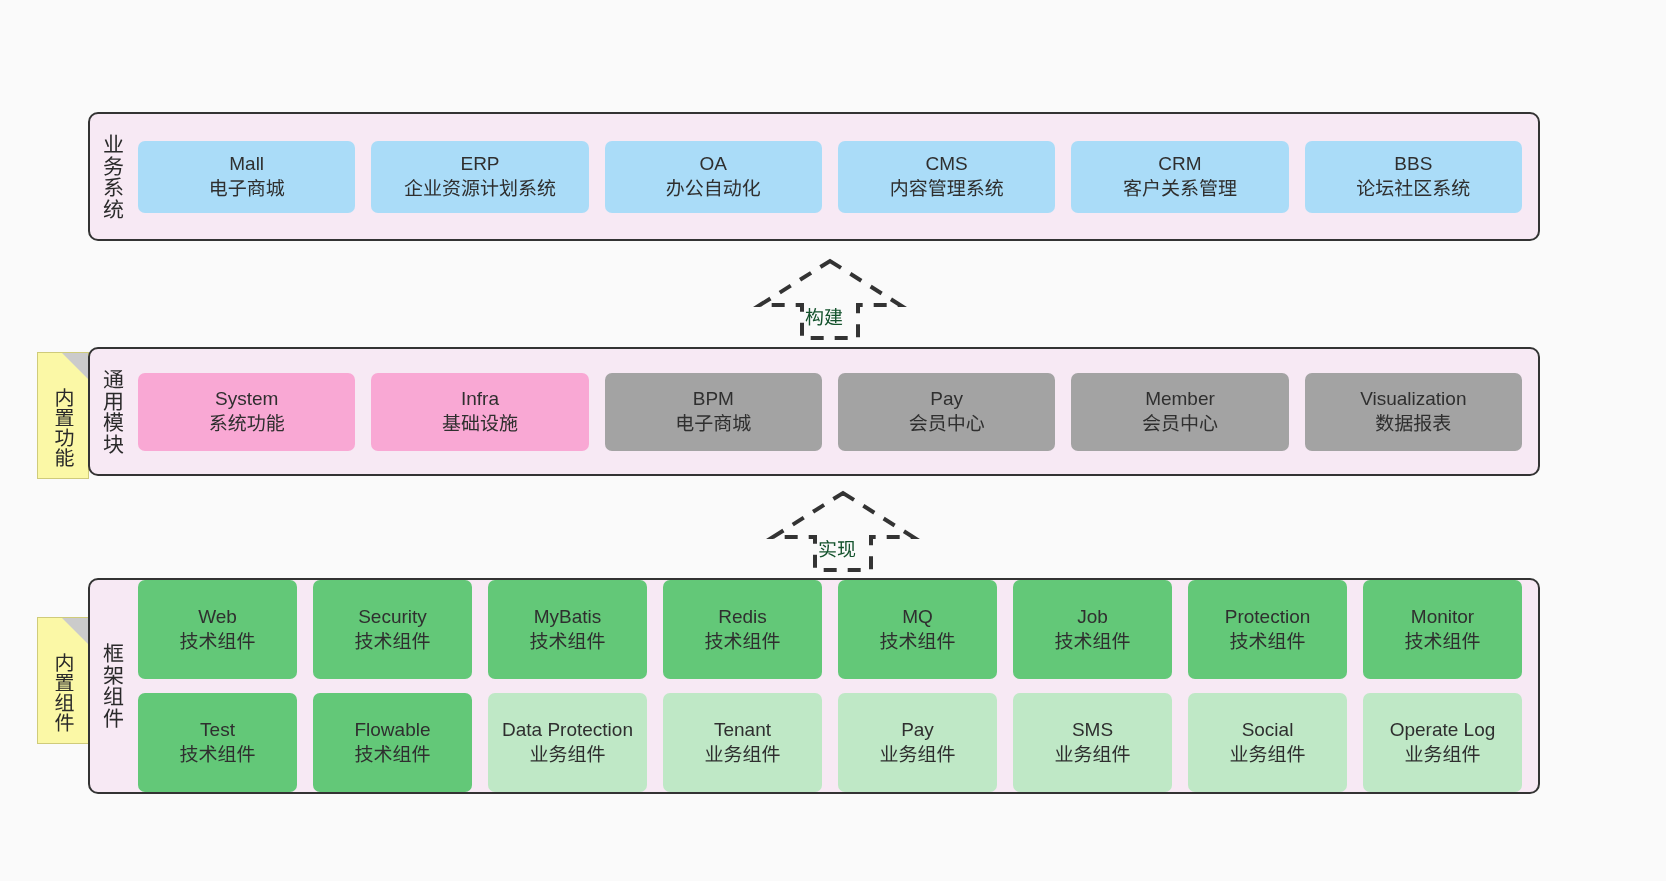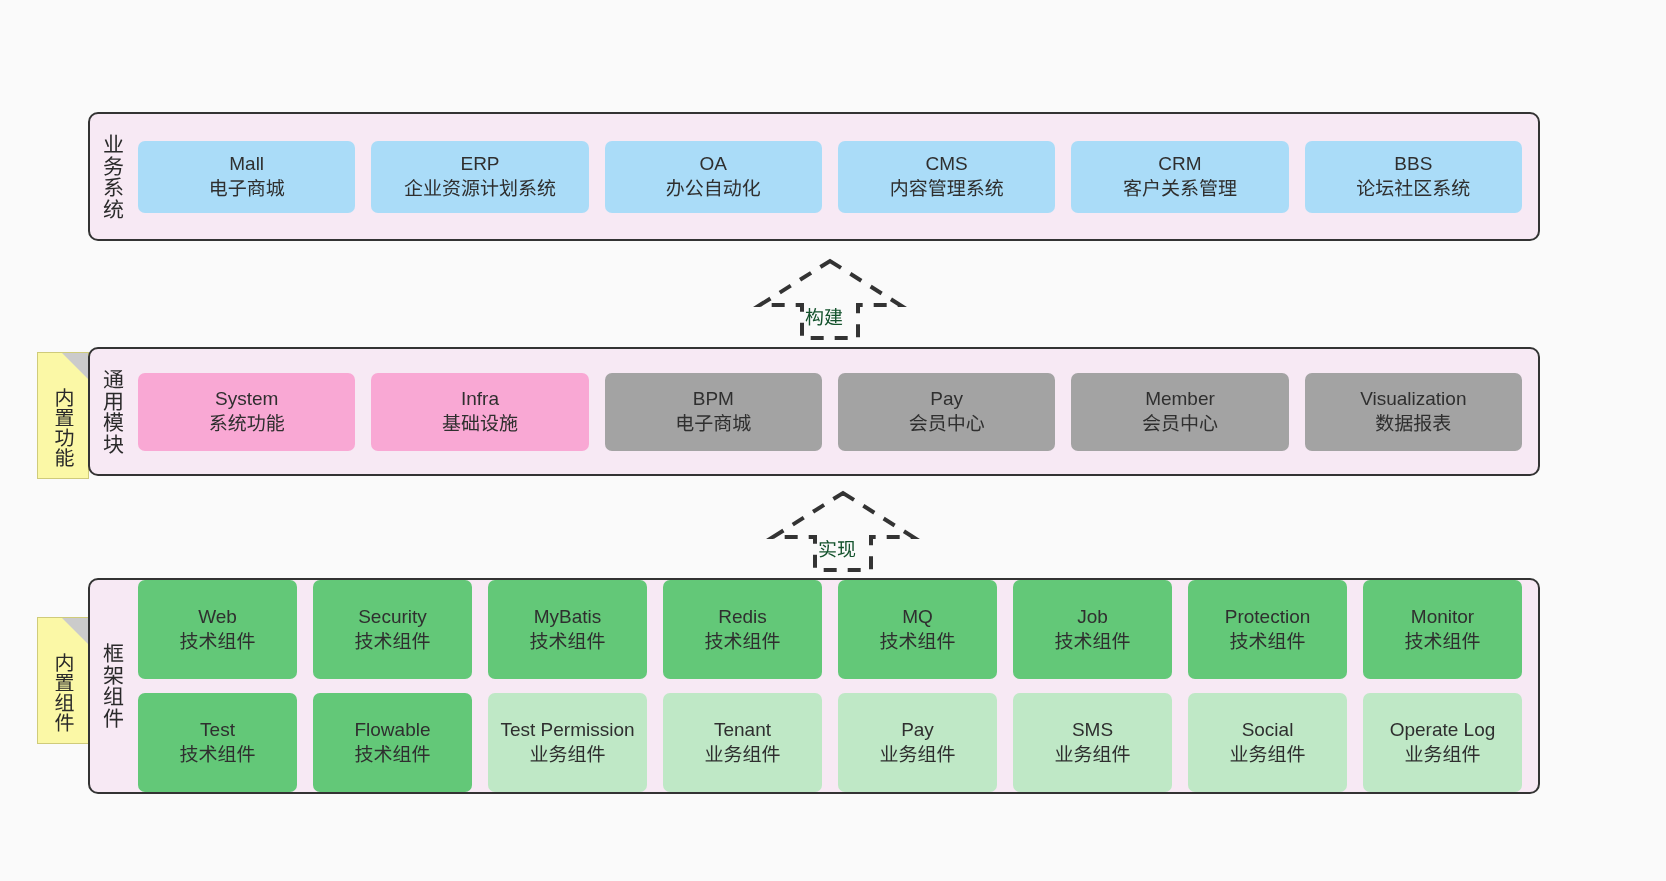--- a/index.html
+++ b/index.html
@@ -284,21 +284,21 @@
       <div class="row">
         <div class="card c-green">
           <span class="t1">Test</span>
           <span class="t2">技术组件</span>
         </div>
         <div class="card c-green">
           <span class="t1">Flowable</span>
           <span class="t2">技术组件</span>
         </div>
         <div class="card c-lightgreen">
-          <span class="t1">Test Permission</span>
+          <span class="t1">Data Protection</span>
           <span class="t2">业务组件</span>
         </div>
         <div class="card c-lightgreen">
           <span class="t1">Tenant</span>
           <span class="t2">业务组件</span>
         </div>
         <div class="card c-lightgreen">
           <span class="t1">Pay</span>
           <span class="t2">业务组件</span>
         </div>

